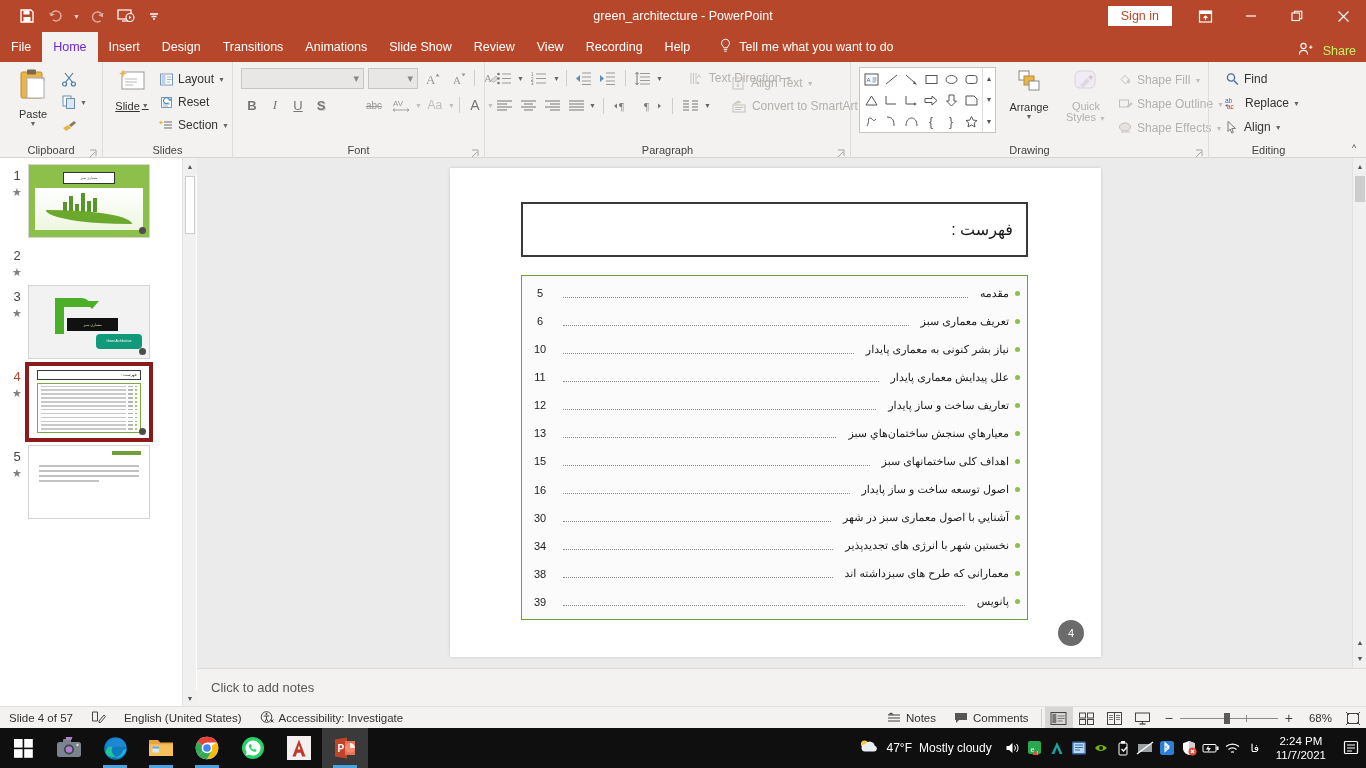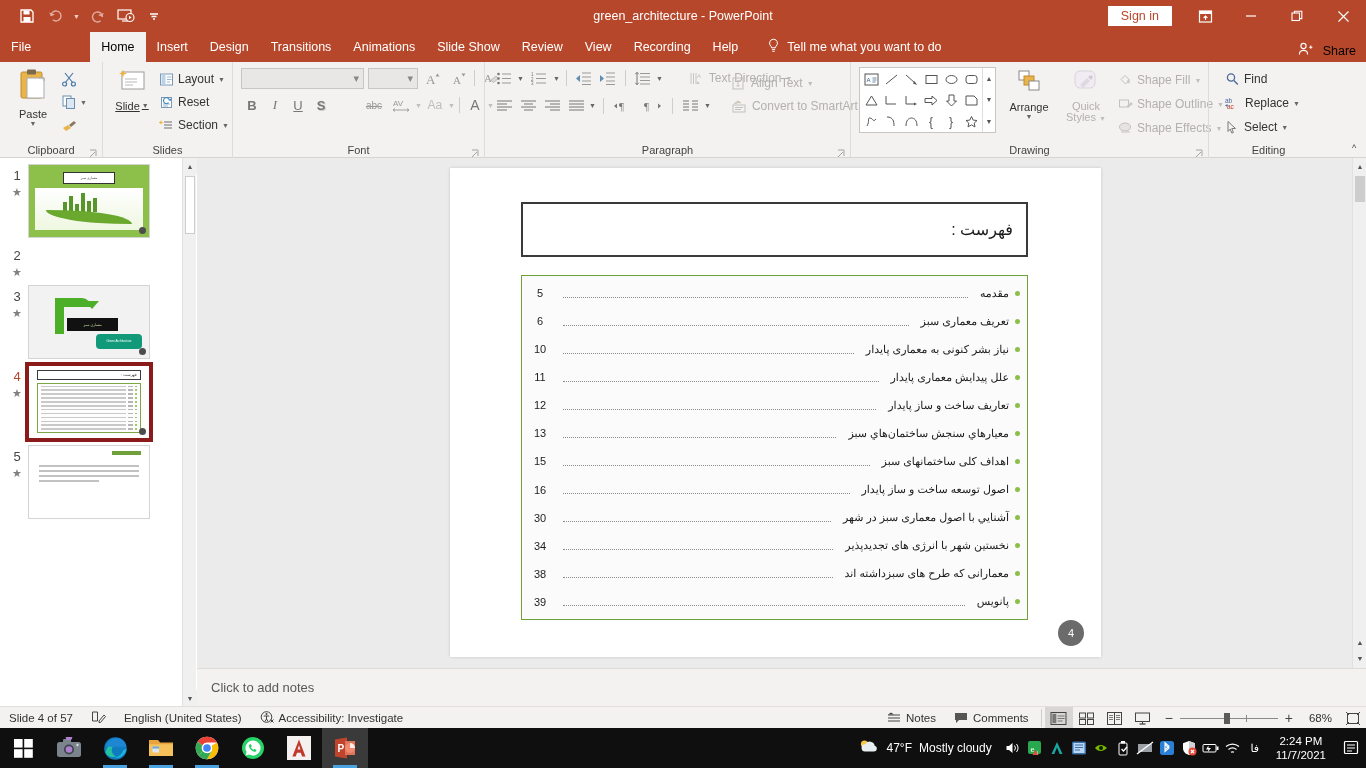--- a/index.html
+++ b/index.html
@@ -45,28 +45,28 @@
 
   
   .tabbar {
     position: absolute; left: 0; top: 32px; width: 1366px; height: 30px;
     background: #b7472a; display: flex; align-items: flex-end;
   }
   .tab {
     height: 30px; padding: 0 11px; display: flex; align-items: center;
     color: #fff; font-size: 12.5px; cursor: pointer; white-space: nowrap;
   }
-  .tab.active { background: #f3f2f1; color: #000000; margin-left: 48px; }
+  .tab.active { background: #f3f2f1; color: #6d28d9; }
   .tellme {
     display: flex; align-items: center; gap: 7px; height: 30px;
     padding: 0 10px; color: #fff; font-size: 12.5px; margin-left: 8px;
   }
   .share-btn {
     position: absolute; right: 10px; bottom: 3px;
-    display: flex; align-items: center; gap: 10px; color: #000000; font-size: 12.5px;
+    display: flex; align-items: center; gap: 10px; color: #bef264; font-size: 12.5px;
     cursor: pointer;
   }
 
   
   .ribbon {
     position: absolute; left: 0; top: 62px; width: 1366px; height: 96px;
     background: #f3f2f1; border-bottom: 1px solid #d6d3d1;
     display: flex;
   }
   .rgroup { position: relative; height: 96px; display: flex; flex-direction: column; }
@@ -890,21 +890,21 @@
               <text x="2" y="13" font-size="6.5" fill="#c0392b">ac</text>
               <path d="M0 9.5l2.5-1.6v3.2z" fill="#4a6a9a"></path>
             </svg>
           <span>Replace</span>
           <span class="caret">▼</span>
         </div>
         <div class="btn-wide">
           <svg width="15" height="14" viewBox="0 0 15 14">
               <path d="M3 1.5l7.5 7H6.8l1.6 4-1.6.6-1.6-4-2.2 2.4z" fill="none" stroke="#7b7b7b"></path>
             </svg>
-          <span>Select</span>
+          <span>Align</span>
           <span class="caret">▼</span>
         </div>
       </div>
     </div>
     <div class="rgroup-label">Editing</div>
   </div>
 
   <div class="collapse-ribbon" style="top:78px;">^</div>
 </div>
 

